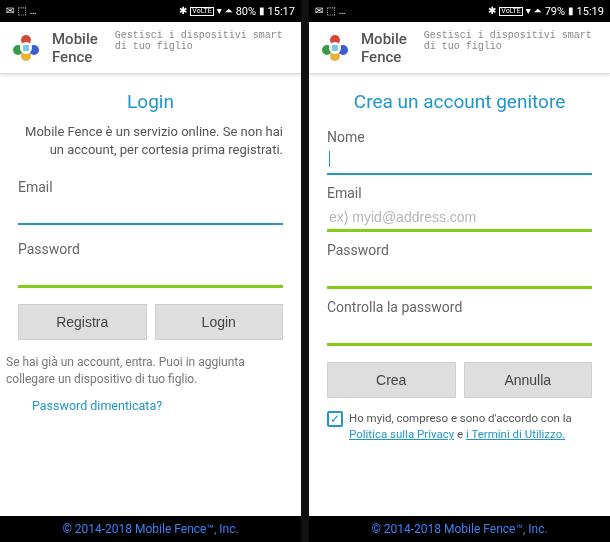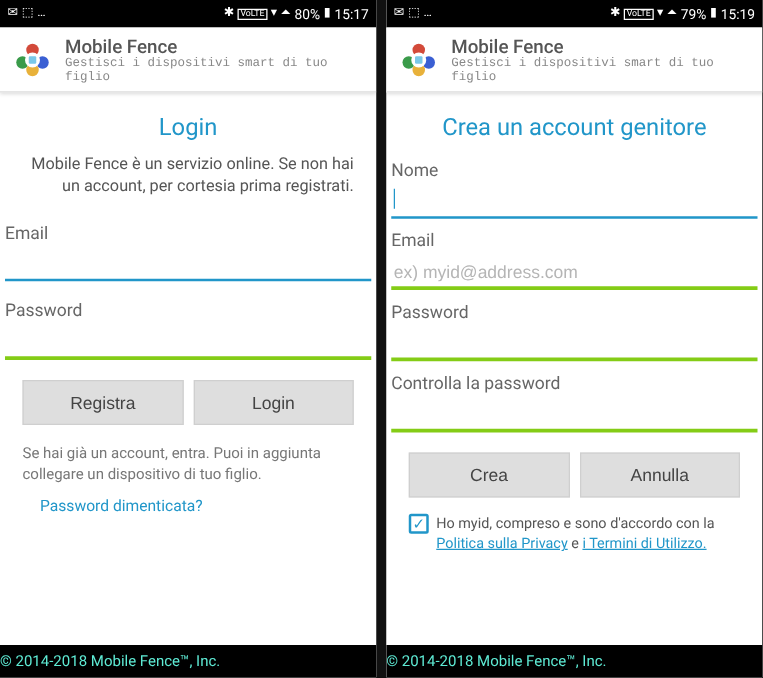--- a/index.html
+++ b/index.html
@@ -38,39 +38,39 @@
     display: flex;
     align-items: center;
     padding: 4px 10px;
     border-bottom: 1px solid #ddd;
     box-shadow: 0 1px 3px rgba(0,0,0,0.15);
   }
   .logo {
     width: 32px; height: 32px; position: relative; margin-right: 10px;
   }
   .logo svg { width: 32px; height: 32px; }
-  .app-titles { display: flex; flex-direction: column; }
+  .app-titles { display: flex; flex-direction: row; }
   .app-title { font-size: 15px; color: #555; font-weight: 500; }
   .app-subtitle { font-size: 10px; color: #888; font-family: "Courier New", monospace; }
   .page-title {
     color: #2196c9;
     font-size: 19px;
     text-align: center;
     padding: 16px 0 10px;
     font-weight: 400;
   }
   .intro {
     color: #555;
     font-size: 13px;
     text-align: right;
     padding: 0 18px 14px;
     line-height: 1.4;
   }
   .field {
-    padding: 6px 4px 4px;
+    padding: 6px 18px 4px;
   }
   .field-label {
     color: #666;
     font-size: 14px;
     margin-bottom: 2px;
   }
   .field input {
     width: 100%;
     border: none;
     border-bottom: 3px solid #84cc16;
@@ -94,21 +94,21 @@
     height: 36px;
     background: #dedede;
     border: 1px solid #cfcfcf;
     color: #444;
     font-size: 14px;
     cursor: pointer;
   }
   .note {
     color: #777;
     font-size: 12px;
-    padding: 6px 18px 6px;
+    padding: 6px 6px 6px;
     line-height: 1.4;
   }
   .link {
     color: #2196c9;
     font-size: 12.5px;
     padding: 4px 32px;
     cursor: pointer;
   }
   .tos-row {
     display: flex;
@@ -122,22 +122,23 @@
   .checkbox {
     width: 16px; height: 16px; border: 2px solid #2196c9; border-radius: 2px;
     display: flex; align-items: center; justify-content: center;
     color: #2196c9; font-size: 12px; flex-shrink: 0; margin-top: 1px;
     cursor: pointer;
   }
   .tos-text a { color: #2196c9; text-decoration: underline; cursor: pointer; }
   .footer {
     margin-top: auto;
     background: #000;
-    color: #5eead4;
+    color: #3b82f6;
     font-size: 12px;
+    text-align: center;
     padding: 6px 0;
   }
   .cursor-bar {
     display: inline-block;
     width: 1px;
     height: 16px;
     background: #2196c9;
     vertical-align: middle;
   }
 </style>

